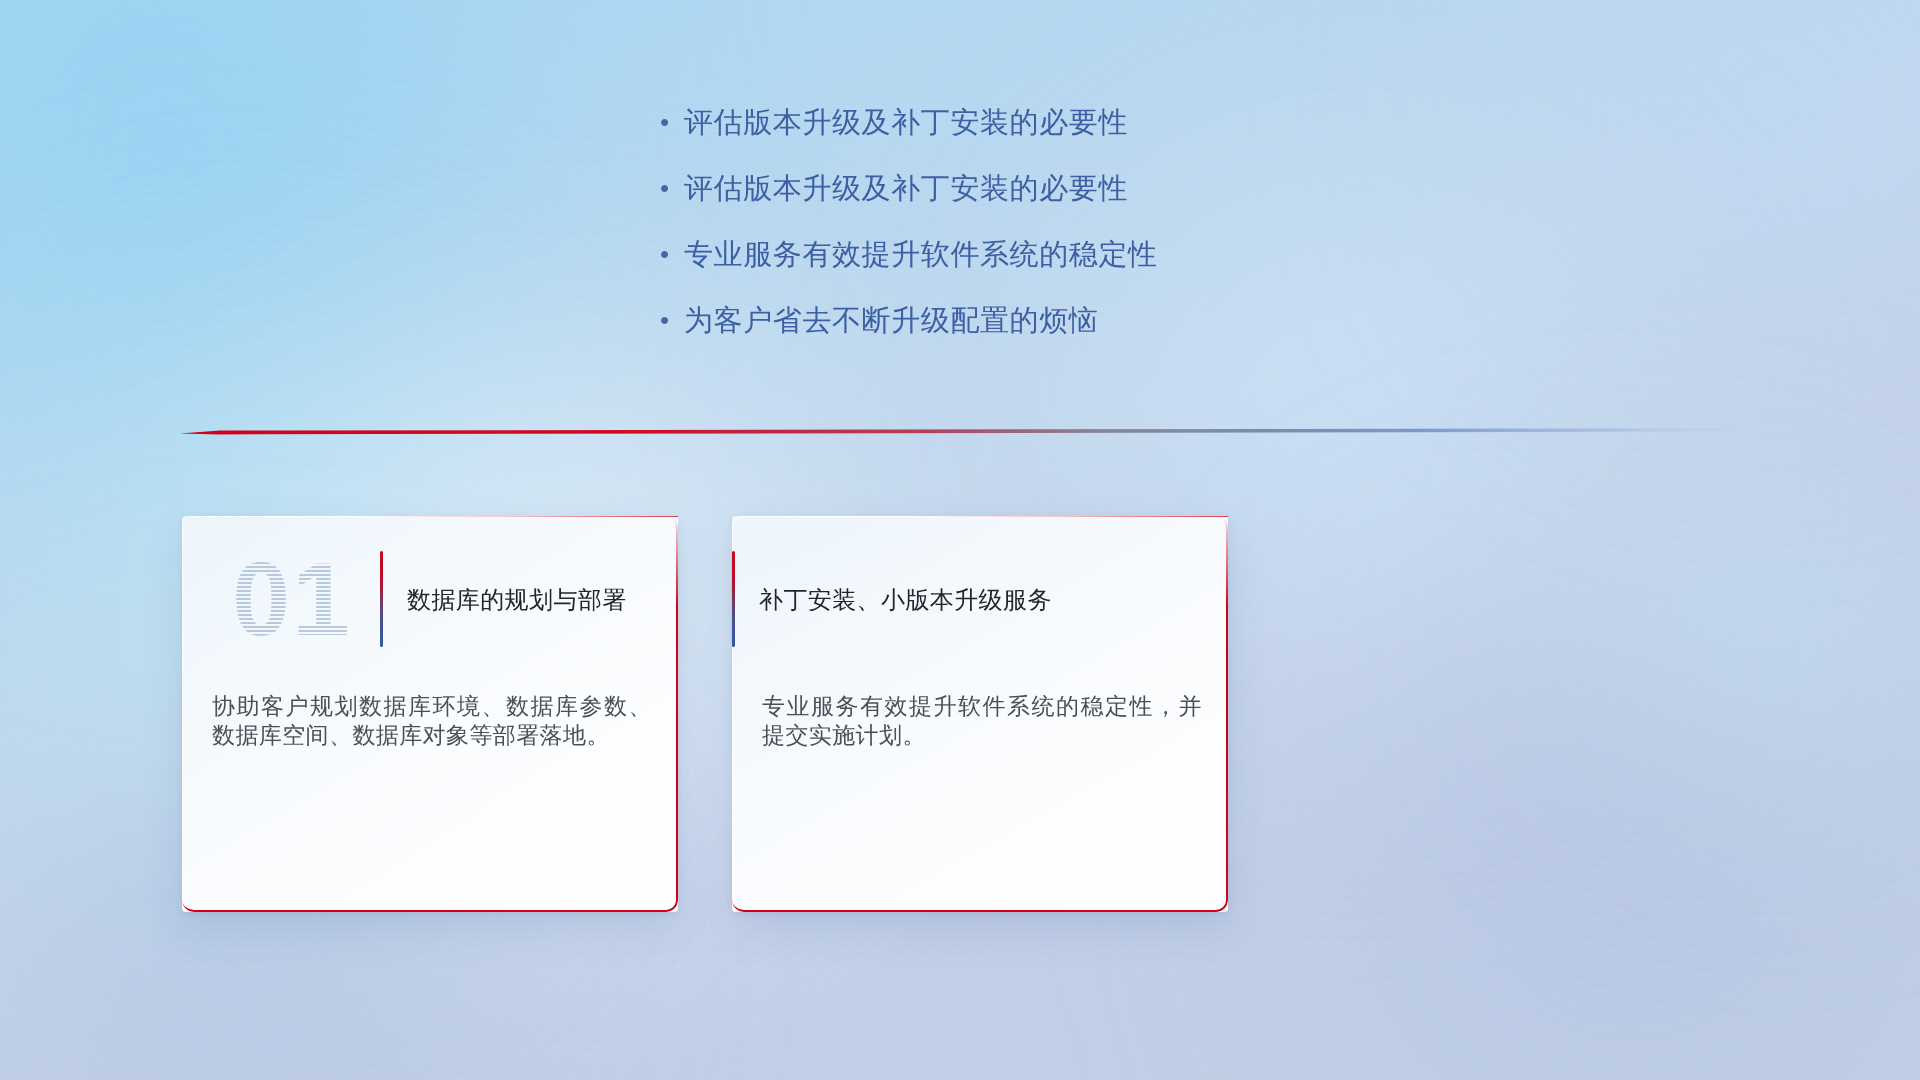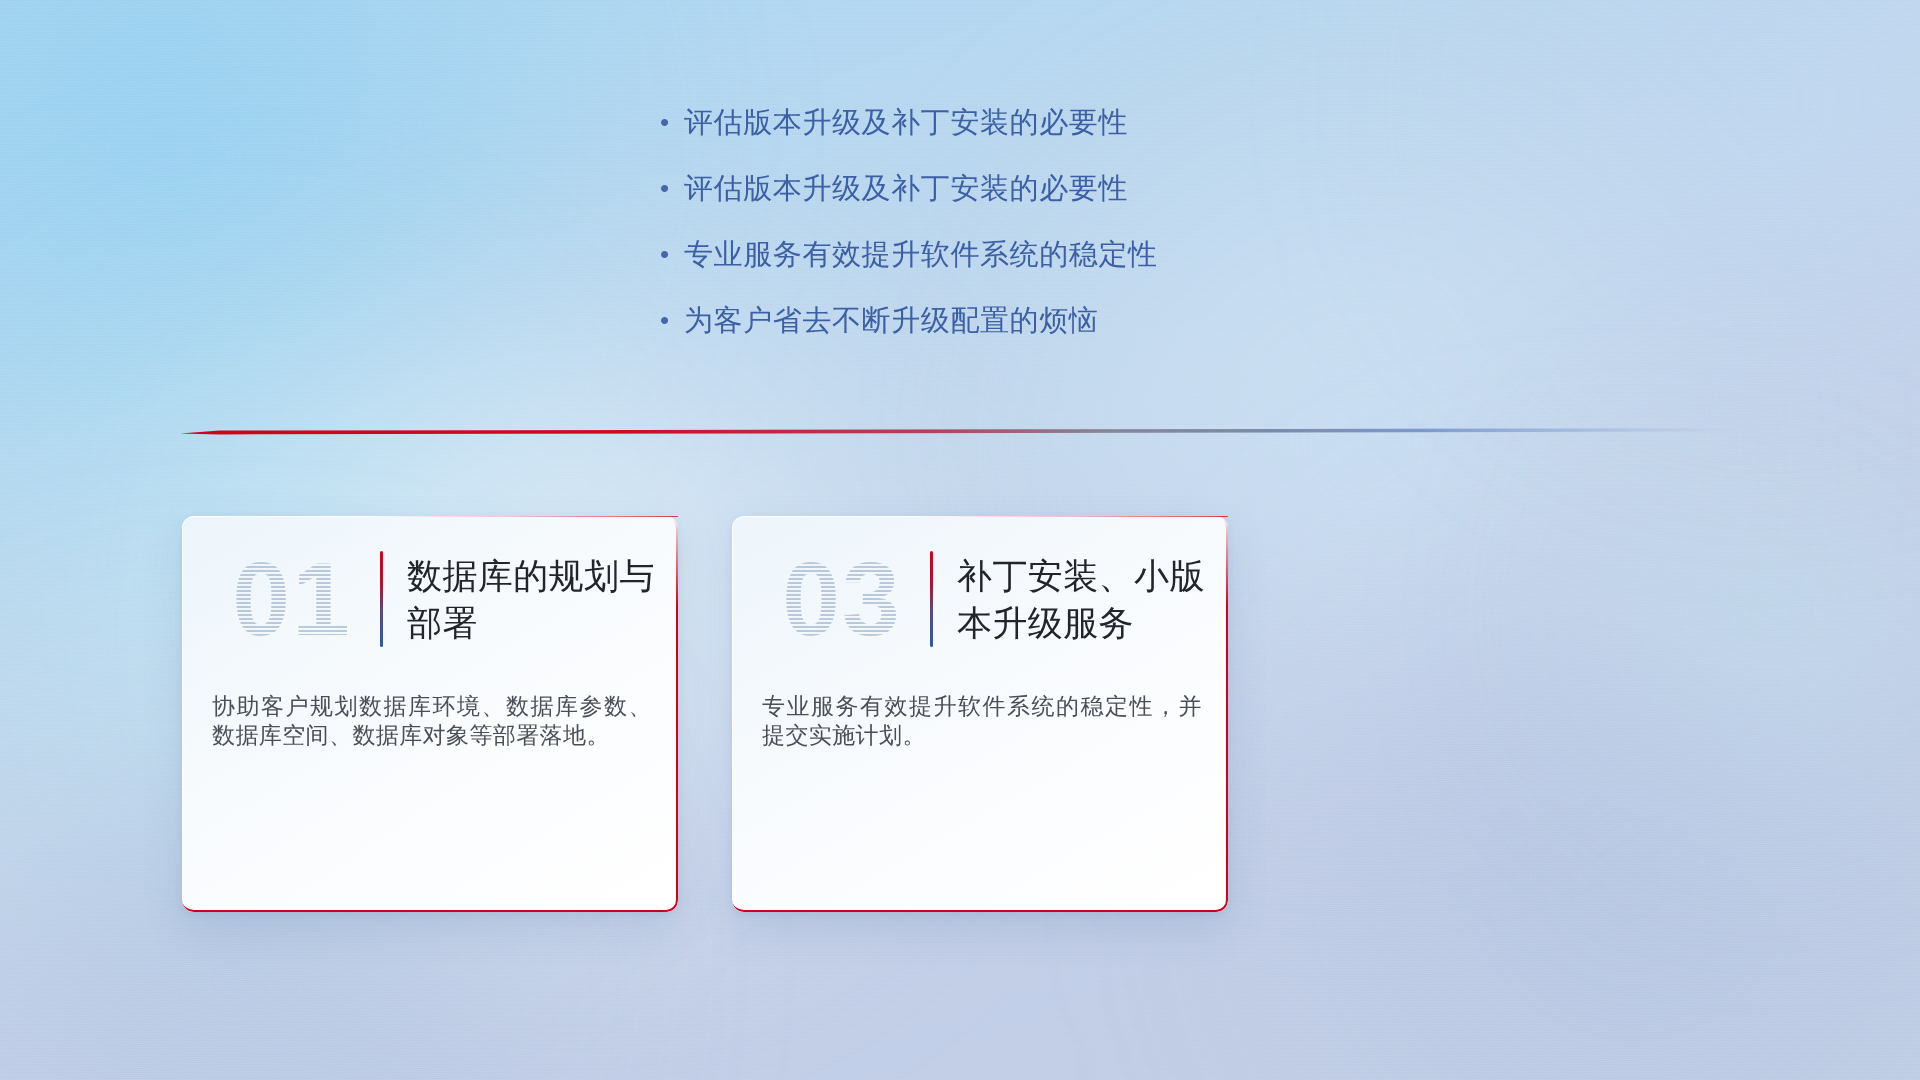--- a/index.html
+++ b/index.html
@@ -138,21 +138,21 @@
     top: 516px;
     width: 1600px;
     height: 400px;
     display: flex;
     gap: 54px;
   }
   .card {
     position: relative;
     width: 496px;
     height: 396px;
-    border-radius: 12px;
+    border-radius: 4px;
     background: linear-gradient(150deg,
         rgba(238,246,252,0.97) 0%,
         rgba(246,250,253,0.98) 34%,
         rgba(252,253,255,0.99) 62%,
         rgba(255,255,255,1) 100%);
     box-shadow: 0 18px 40px rgba(80,110,160,0.16),
                 0 2px 6px rgba(80,110,160,0.10);
     overflow: visible;
   }
   
@@ -215,21 +215,21 @@
   .card-rule {
     flex: 0 0 3px;
     width: 3px;
     height: 96px;
     margin-right: 24px;
     border-radius: 2px;
     background: linear-gradient(to bottom, #d0021b 0%, #b01230 34%, #5a4a7a 62%, #2c59a8 100%);
   }
   .card-title {
     flex: 1 1 auto;
-    font-size: 35px;
+    font-size: 24px;
     line-height: 47px;
     font-weight: 500;
     color: #22252b;
     letter-spacing: 0.4px;
   }
   .card-body {
     position: absolute;
     left: 30px;
     right: 26px;
     top: 176px;
@@ -304,21 +304,20 @@
         <div class="card-title">数据库的规划与部署</div>
       </div>
       <div class="card-body">协助客户规划数据库环境、数据库参数、数据库空间、数据库对象等部署落地。</div>
     </div>
 
 
     <div class="card">
       <div class="card-topline"></div>
       <div class="card-accent"></div>
       <div class="card-head">
-        <div class="card-num">03</div>
         <div class="card-rule"></div>
         <div class="card-title">补丁安装、小版本升级服务</div>
       </div>
       <div class="card-body">专业服务有效提升软件系统的稳定性，并提交实施计划。</div>
     </div>
 
   </div>
 </div>
 
 </body></html>

